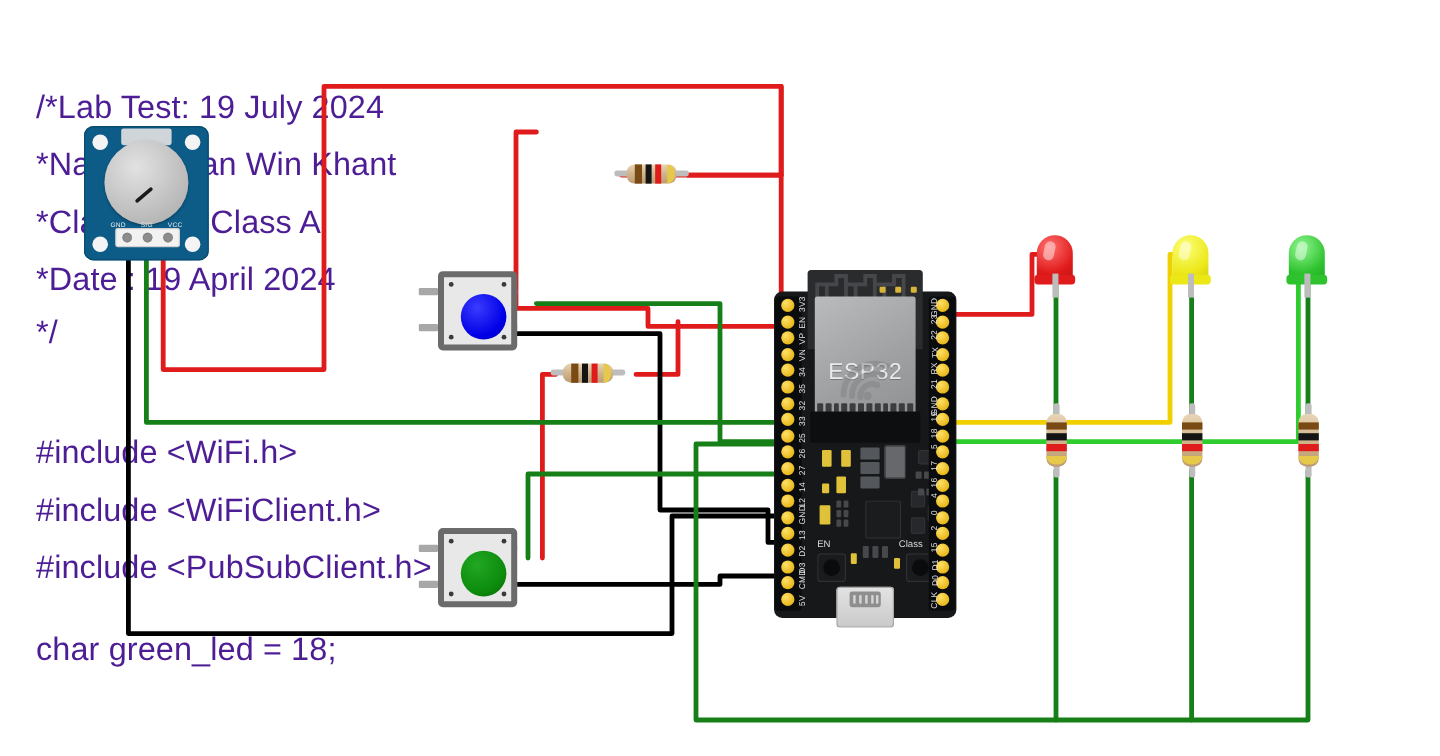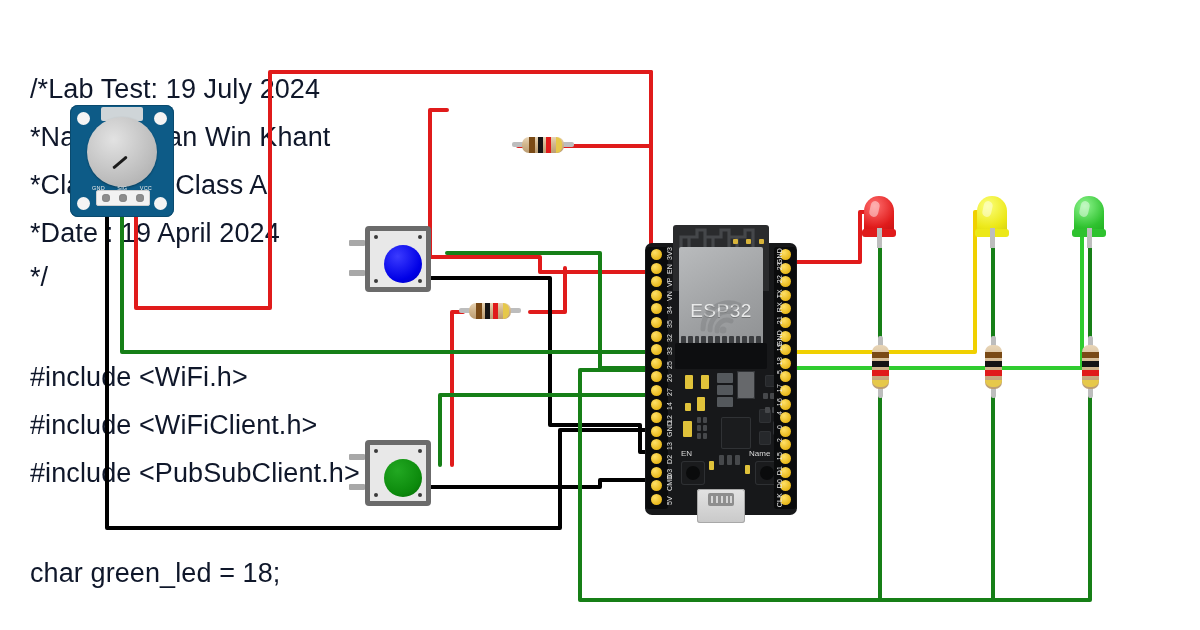--- a/index.html
+++ b/index.html
@@ -11,21 +11,21 @@
     overflow:hidden;
     position:relative;
   }
   #stage{position:absolute;left:0;top:0;width:1200px;height:630px;overflow:hidden;background:#fff;}
   #codelayer{
     position:absolute;left:0;top:0;width:1200px;height:630px;
     pointer-events:none;
   }
   .codeline{
     position:absolute;
-    color:#0f172a;
+    color:#4c1d95;
     font-family:"Liberation Sans", sans-serif;
     font-size:27px;
     font-weight:400;
     white-space:pre;
     letter-spacing:0.1px;
   }
   #svglayer{position:absolute;left:0;top:0;width:1200px;height:630px;}
   .comp{position:absolute;}
   
   #pot{left:70px;top:105px;width:104px;height:112px;}
@@ -179,21 +179,21 @@
 
   <div id="codelayer">
     <div class="codeline" style="left:30px;top:74px">/*Lab Test: 19 July 2024</div>
     <div class="codeline" style="left:30px;top:122px">*Name : Than Win Khant</div>
     <div class="codeline" style="left:30px;top:170px">*Class : EE Class A</div>
     <div class="codeline" style="left:30px;top:218px">*Date : 19 April 2024</div>
     <div class="codeline" style="left:30px;top:262px">*/</div>
     <div class="codeline" style="left:30px;top:362px">#include &lt;WiFi.h&gt;</div>
     <div class="codeline" style="left:30px;top:410px">#include &lt;WiFiClient.h&gt;</div>
     <div class="codeline" style="left:30px;top:458px">#include &lt;PubSubClient.h&gt;</div>
-    <div class="codeline" style="left:30px;top:558px">char green_led = 18;</div>
+    <div class="codeline" style="left:30px;top:526px">char green_led = 18;</div>
   </div>
 
   <svg id="svglayer" viewBox="0 0 1200 630">
     <g fill="none" stroke-width="4" stroke-linecap="round" stroke-linejoin="round">
 
       <path stroke="#e01b1b" d="M 136,212 L 136,308 L 270,308 L 270,72 L 651,72 L 651,146 L 518,146"></path>
       <path stroke="#e01b1b" d="M 573,146 L 651,146"></path>
       <path stroke="#e01b1b" d="M 651,72 L 651,258"></path>
 
       <path stroke="#e01b1b" d="M 430,257 L 430,110 L 447,110"></path>
@@ -414,21 +414,21 @@
     <div class="ic" style="left:114px;top:184px;width:12px;height:14px;background:#26282b"></div>
     <div class="ic" style="left:114px;top:206px;width:12px;height:14px;background:#26282b"></div>
     <div class="smd" style="left:120px;top:182px;width:5px;height:6px;background:#46484b"></div>
     <div class="smd" style="left:127px;top:182px;width:5px;height:6px;background:#46484b"></div>
     <div class="smd" style="left:134px;top:182px;width:5px;height:6px;background:#46484b"></div>
     <div class="ic" style="left:128px;top:196px;width:14px;height:14px;background:#26282b"></div>
 
     <div class="btn-tact" style="left:36px;top:236px"></div>
     <span class="silk" style="left:36px;top:224px">EN</span>
     <div class="btn-tact" style="left:110px;top:236px"></div>
-    <span class="silk" style="left:104px;top:224px">Name</span>
+    <span class="silk" style="left:104px;top:224px">Class</span>
     <div class="smd" style="left:64px;top:236px;width:5px;height:9px;background:#e0c23a"></div>
     <div class="smd" style="left:100px;top:240px;width:5px;height:9px;background:#e0c23a"></div>
     <div class="smd" style="left:74px;top:230px;width:5px;height:10px;background:#46484b"></div>
     <div class="smd" style="left:82px;top:230px;width:5px;height:10px;background:#46484b"></div>
     <div class="smd" style="left:90px;top:230px;width:5px;height:10px;background:#46484b"></div>
 
     <div class="usb">
       <div class="usb-in">
         <i style="left:3px"></i>
           <i style="left:8px"></i>

